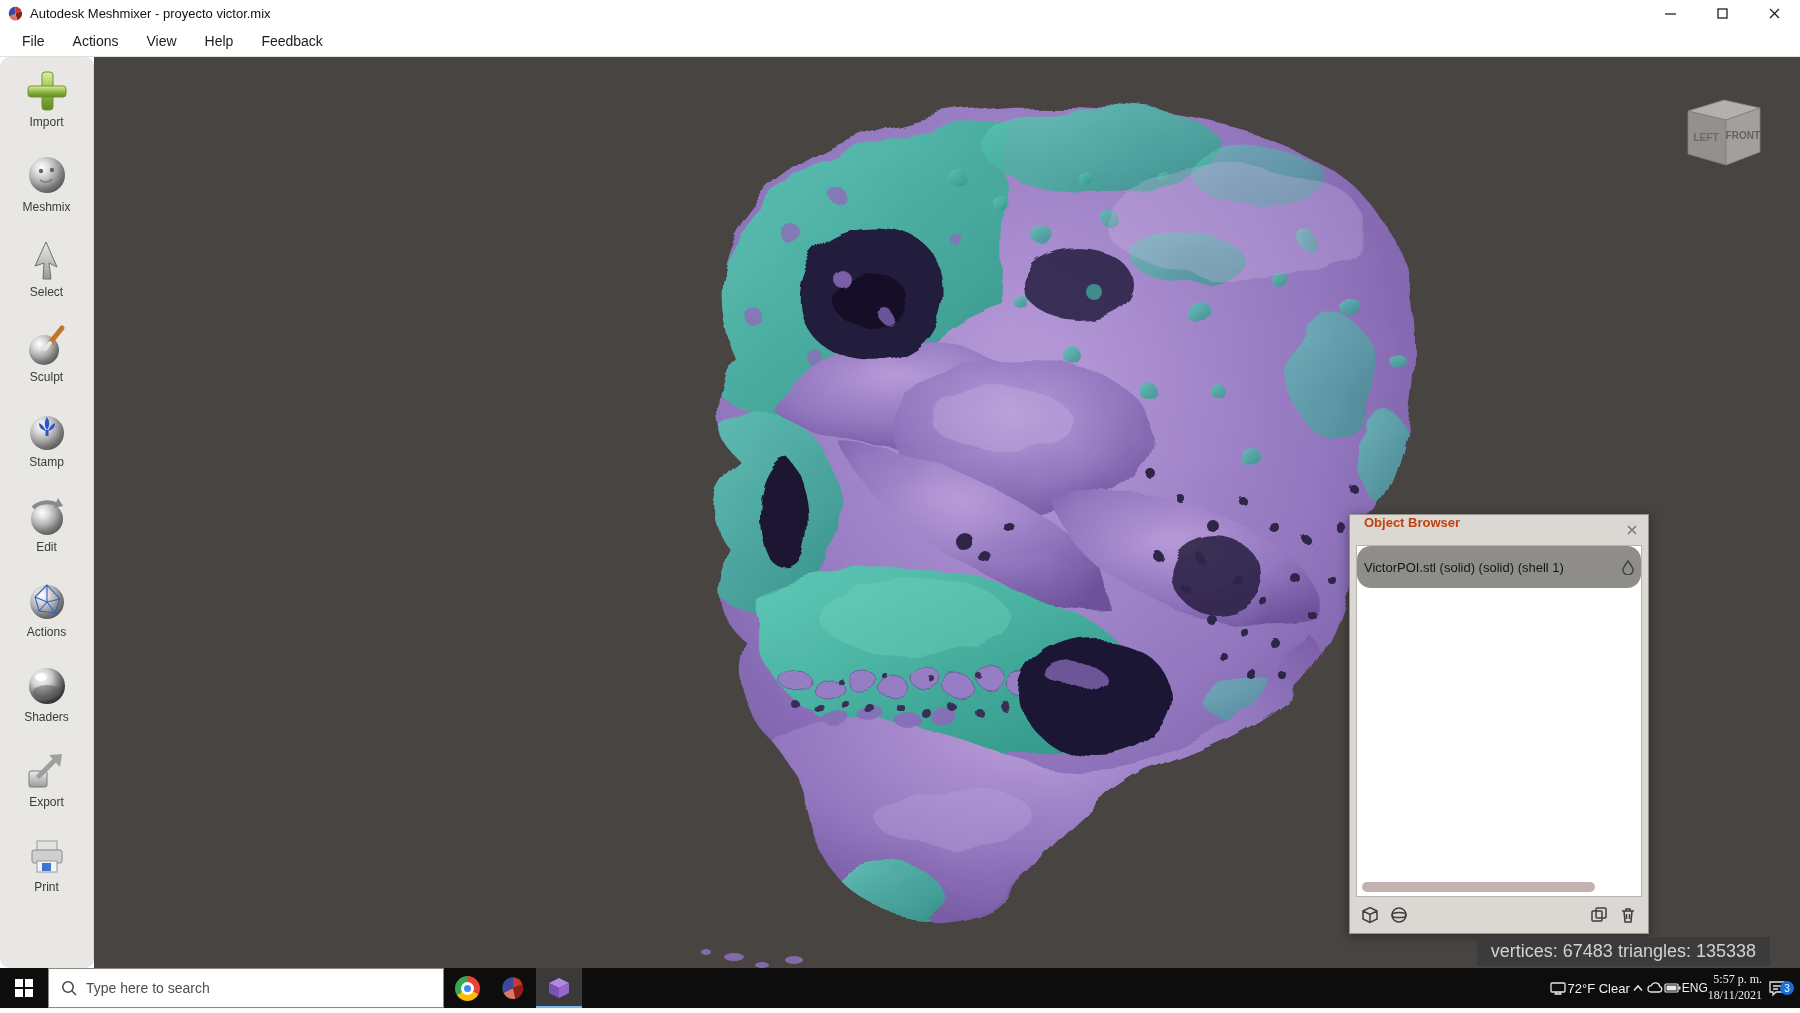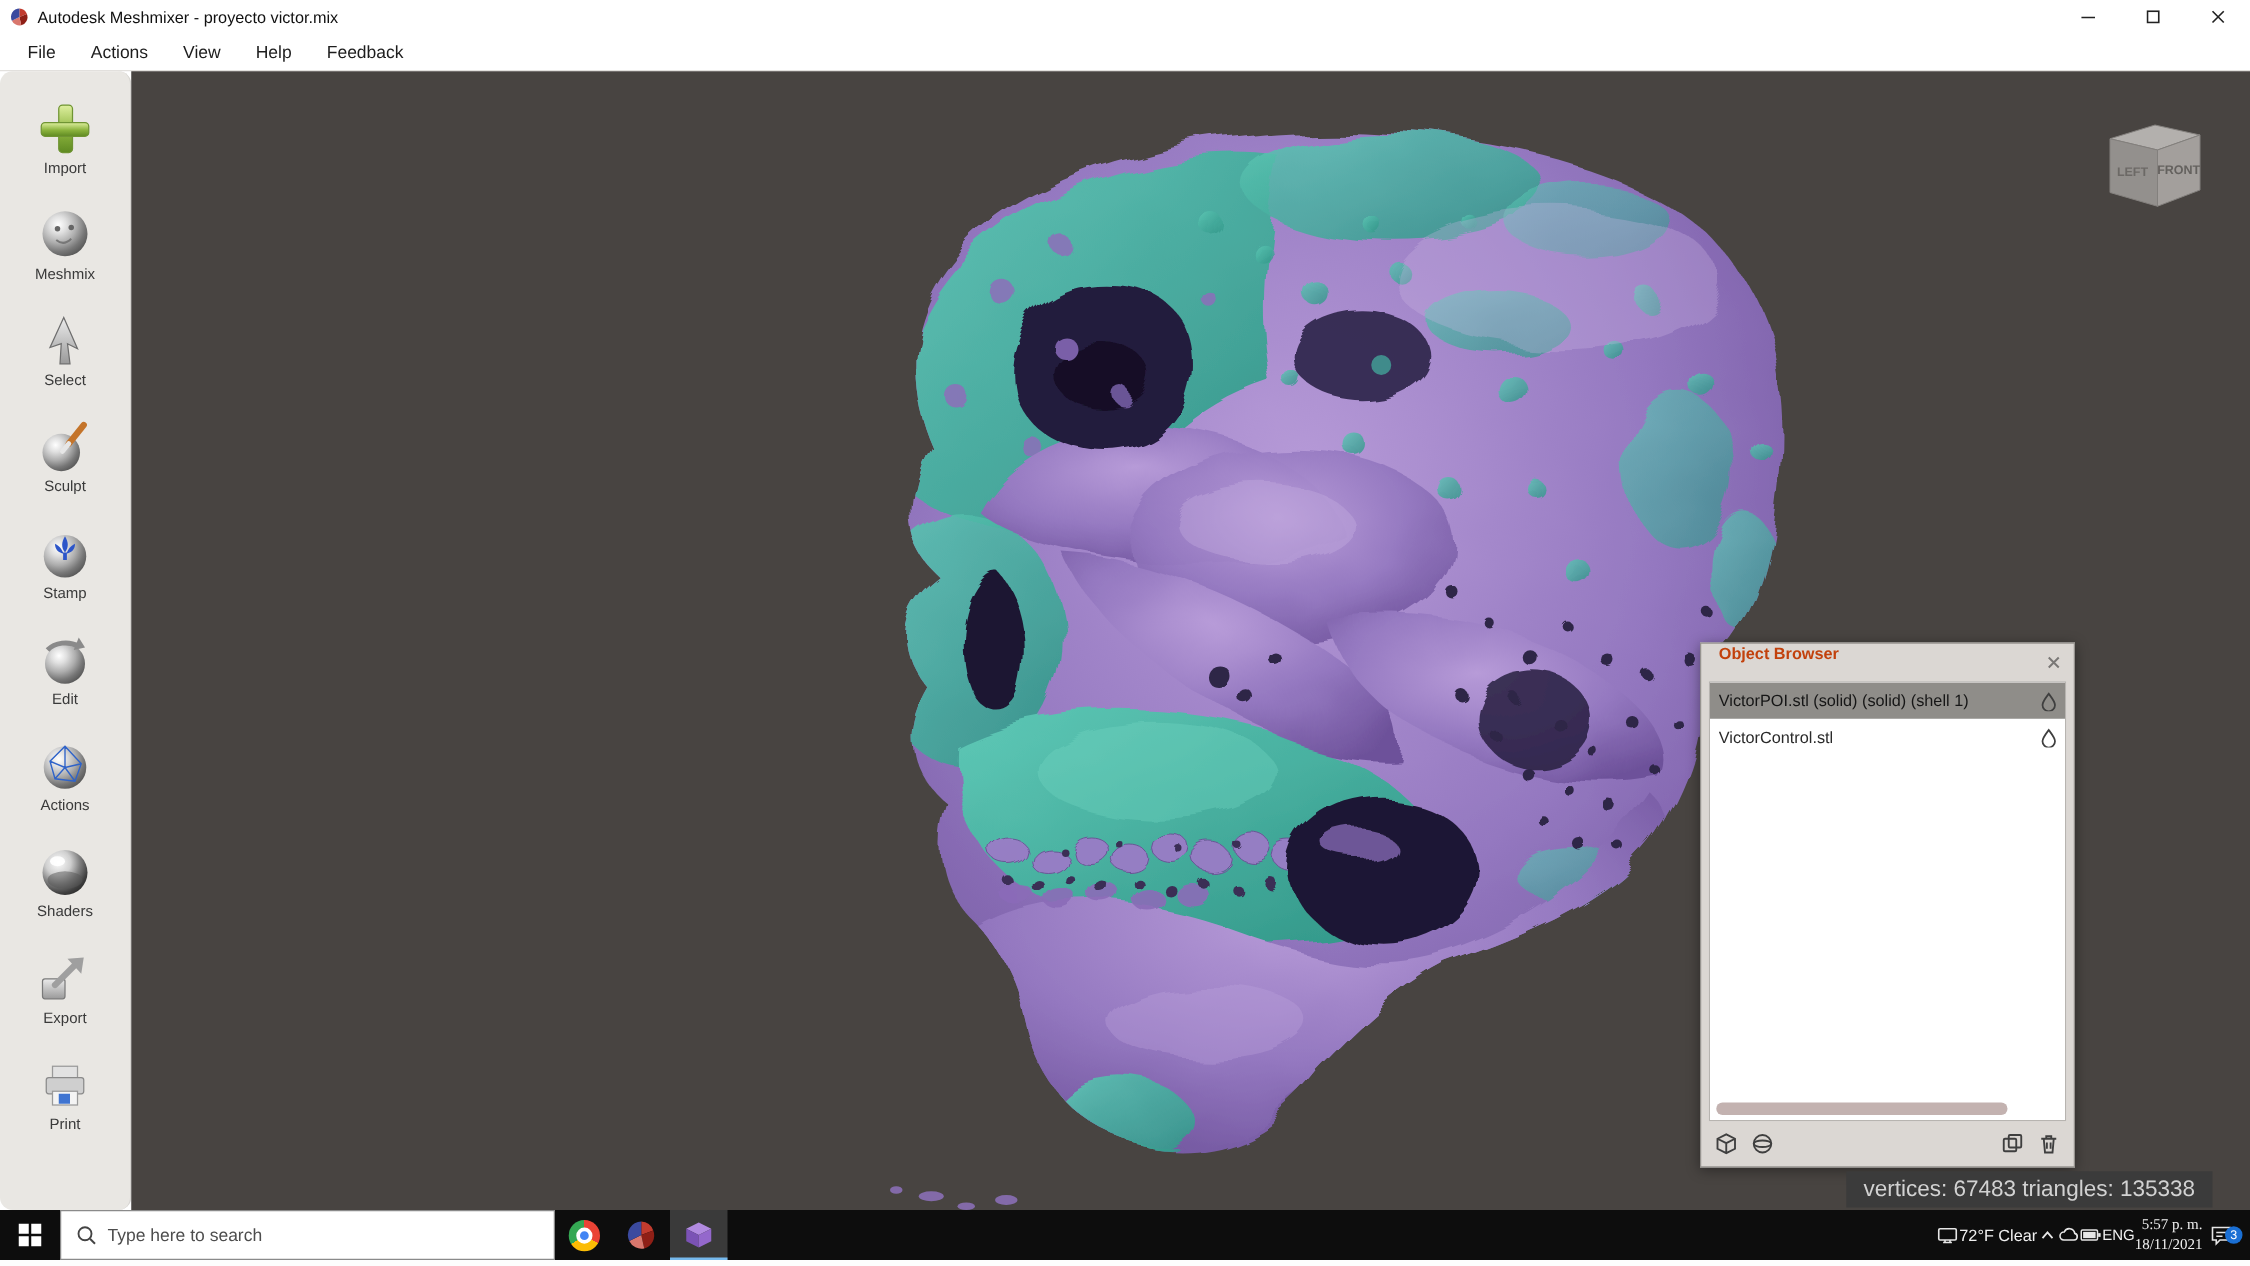--- a/index.html
+++ b/index.html
@@ -15,42 +15,42 @@
   .win-btn { width:52px; height:100%; display:flex; align-items:center; justify-content:center; }
 
   
   .menubar { height:31px; background:#fff; display:flex; align-items:center;
     padding-left:8px; font-size:14px; color:#1d1d1d; border-bottom:1px solid #e2e0dd; }
   .menu-item { padding:0 14px; height:100%; display:flex; align-items:center; cursor:default; }
 
   
   .workspace { position:relative; height:911px; display:flex; }
 
-  .toolbar { width:105px; background:#e9e7e3; border-right:1px solid #d6d4d0;
-    display:flex; flex-direction:column; align-items:center; padding-top:24px; gap:17px;border-radius:10px; }
+  .toolbar { width:94px; background:#e9e7e3; border-right:1px solid #d6d4d0;
+    display:flex; flex-direction:column; align-items:center; padding-top:12px; gap:17px;border-radius:10px; }
   .tool { width:100%; height:68px; display:flex; flex-direction:column; align-items:center;
     justify-content:flex-start; gap:2px; cursor:pointer; }
   .tool-label { font-size:12px; color:#3a3a3a; }
 
   .viewport { position:relative; flex:1; background:#484441; overflow:hidden; }
   .skull-svg { position:absolute; left:0; top:0; }
 
   
   .viewcube { position:absolute; right:32px; top:34px; width:92px; height:80px; opacity:.85; }
 
   
   .object-browser { position:absolute; left:1255px; top:457px; width:300px; height:420px;
     background:#dbd7d3; border:1px solid #96938f; box-shadow:0 2px 10px rgba(0,0,0,.4);
     display:flex; flex-direction:column; }
   .ob-header { height:30px; display:flex; justify-content:space-between;
     padding:0 10px 0 14px; font-size:13px; font-weight:bold; color:#c2410c; }
   .ob-body { flex:1; margin:0 6px; background:#fff; border:1px solid #b7b4b0;
     position:relative; overflow:hidden; }
-  .ob-row { height:29px; display:flex; align-items:center; justify-content:space-between;
-    padding:0 5px 0 7px; font-size:13px; color:#2a2a2a; cursor:pointer; }
+  .ob-row { height:42px; display:flex; align-items:center; justify-content:space-between;
+    padding:0 5px 0 7px; font-size:13px; color:#2a2a2a; cursor:pointer;border-radius:14px; }
   .ob-row.selected { background:#8f8d89; color:#161616; }
   .ob-row .row-label { white-space:nowrap; overflow:hidden; }
   .ob-scrollbar { position:absolute; left:5px; bottom:4px; height:10px; width:82%;
     background:#c3b2b0; border-radius:5px; }
   .ob-footer { height:36px; display:flex; align-items:center; justify-content:space-between;
     padding:0 10px; }
   .ob-footer .grp { display:flex; align-items:center; gap:9px; }
   .icon-btn { display:flex; align-items:center; justify-content:center; cursor:pointer; }
 
   
@@ -435,26 +435,20 @@
             </svg>
           </span>
         </div>
         <div class="ob-body">
           <div class="ob-row selected">
             <span class="row-label">VictorPOI.stl (solid) (solid) (shell 1)</span>
             <svg width="16" height="16">
               <path d="M8 2 C5 6 3 8.5 3 11 a5 5 0 0 0 10 0 C13 8.5 11 6 8 2 Z" fill="none" stroke="#3f3f3f" stroke-width="1.4"></path>
             </svg>
           </div>
-          <div class="ob-row">
-            <span class="row-label">VictorControl.stl</span>
-            <svg width="16" height="16">
-              <path d="M8 2 C5 6 3 8.5 3 11 a5 5 0 0 0 10 0 C13 8.5 11 6 8 2 Z" fill="none" stroke="#3f3f3f" stroke-width="1.4"></path>
-            </svg>
-          </div>
           <div class="ob-scrollbar"></div>
         </div>
         <div class="ob-footer">
           <div class="grp">
             <span class="icon-btn">
               <svg width="20" height="20" fill="none" stroke="#3f3f3f" stroke-width="1.5">
                 <path d="M3 6 L10 2.5 L17 6 L17 14 L10 17.5 L3 14 Z M3 6 L10 9.5 L17 6 M10 9.5 L10 17.5"></path>
               </svg>
             </span>
             <span class="icon-btn">

